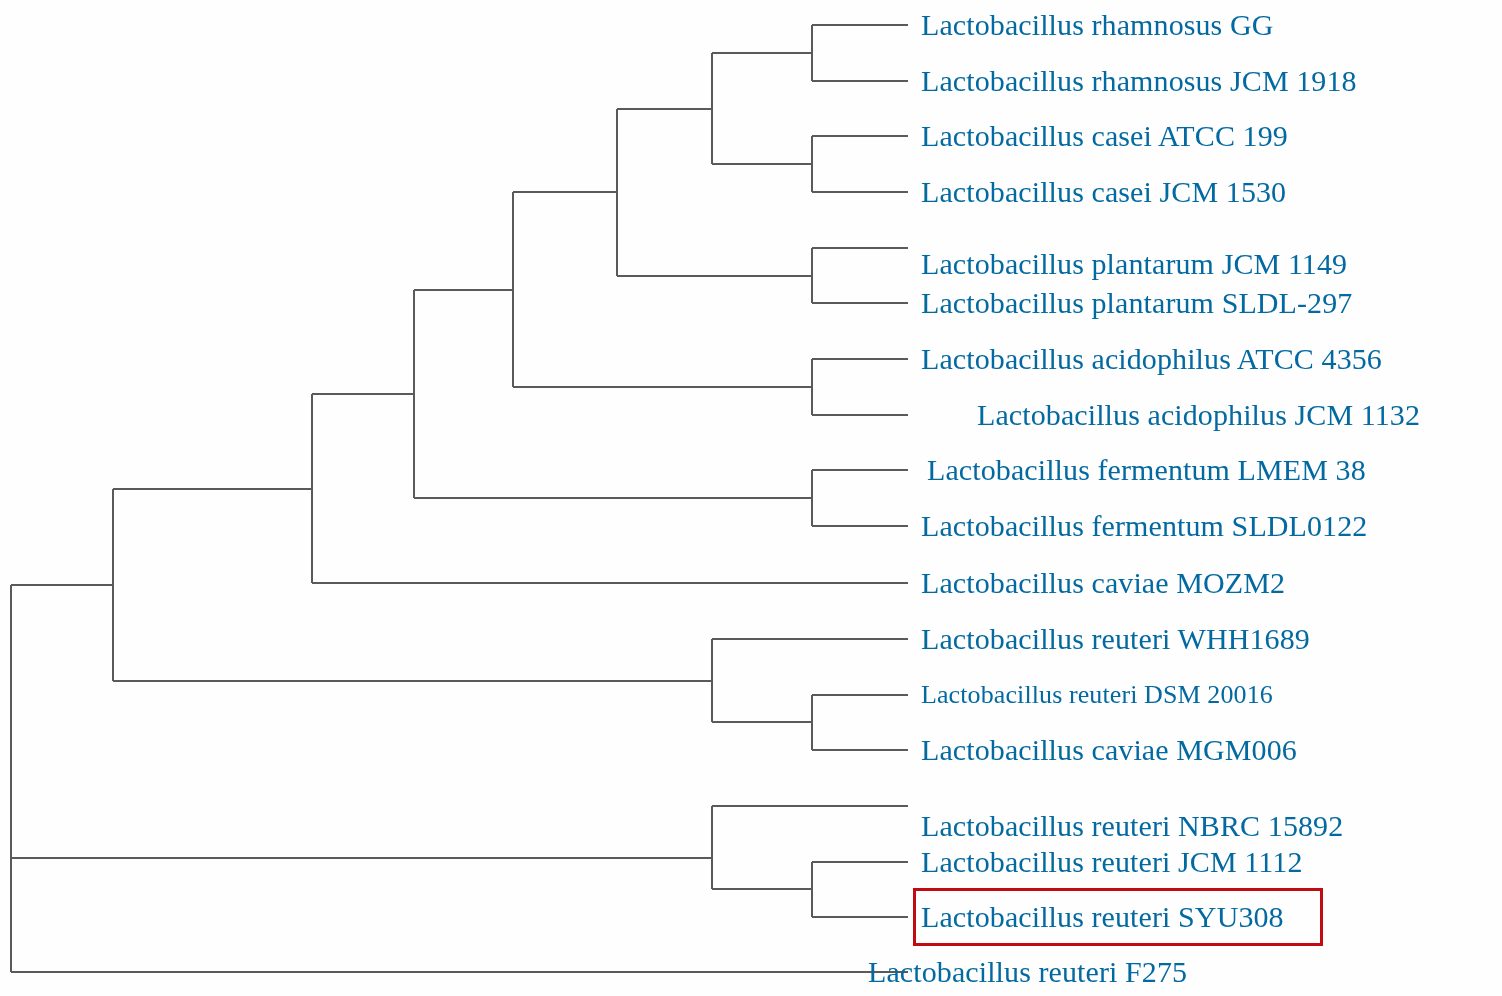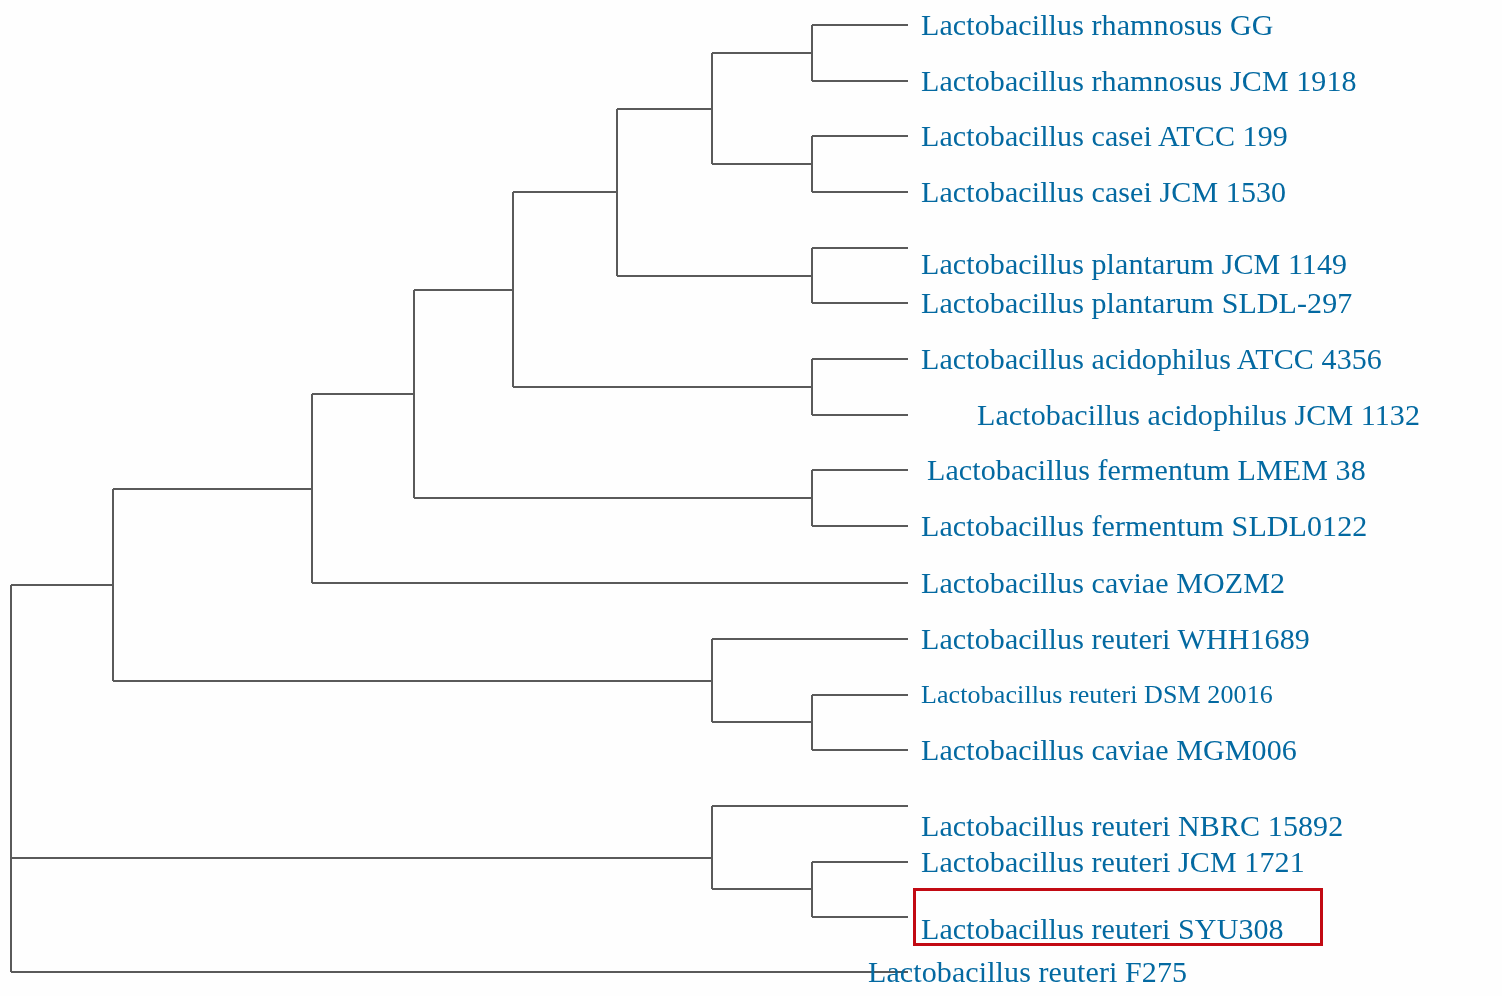--- a/index.html
+++ b/index.html
@@ -98,20 +98,20 @@
       <div class="leaf-label" style="left: 921px; top: 303px; font-size: 30px;">Lactobacillus plantarum SLDL-297</div>
       <div class="leaf-label" style="left: 921px; top: 359px; font-size: 30px;">Lactobacillus acidophilus ATCC 4356</div>
       <div class="leaf-label" style="left: 941px; top: 415px; font-size: 30px; margin-left: 36px;">Lactobacillus acidophilus JCM 1132</div>
       <div class="leaf-label" style="left: 921px; top: 470px; font-size: 30px; margin-left: 6px;">Lactobacillus fermentum LMEM 38</div>
       <div class="leaf-label" style="left: 921px; top: 526px; font-size: 30px;">Lactobacillus fermentum SLDL0122</div>
       <div class="leaf-label" style="left: 921px; top: 583px; font-size: 30px;">Lactobacillus caviae MOZM2</div>
       <div class="leaf-label" style="left: 921px; top: 639px; font-size: 30px;">Lactobacillus reuteri WHH1689</div>
       <div class="leaf-label" style="left: 921px; top: 695px; font-size: 26px;">Lactobacillus reuteri DSM 20016</div>
       <div class="leaf-label" style="left: 921px; top: 750px; font-size: 30px;">Lactobacillus caviae MGM006</div>
       <div class="leaf-label" style="left: 921px; top: 806px; font-size: 30px; margin-top: 20px;">Lactobacillus reuteri NBRC 15892</div>
-      <div class="leaf-label" style="left: 921px; top: 862px; font-size: 30px;">Lactobacillus reuteri JCM 1721</div>
-      <div class="leaf-label" style="left: 921px; top: 917px; font-size: 30px; margin-top: 12px;">Lactobacillus reuteri SYU308</div>
+      <div class="leaf-label" style="left: 921px; top: 862px; font-size: 30px;">Lactobacillus reuteri JCM 1112</div>
+      <div class="leaf-label" style="left: 921px; top: 917px; font-size: 30px;">Lactobacillus reuteri SYU308</div>
       <div class="leaf-label" style="left: 868px; top: 972px; font-size: 30px;">Lactobacillus reuteri F275</div>
     </div>
 
   <div class="leaf-highlight-box" id="highlight-box" style="left: 913px; top: 888px; width: 410px; height: 58px; border-color: rgb(194, 10, 19);"></div>
 
 </div>
 
 </body></html>

